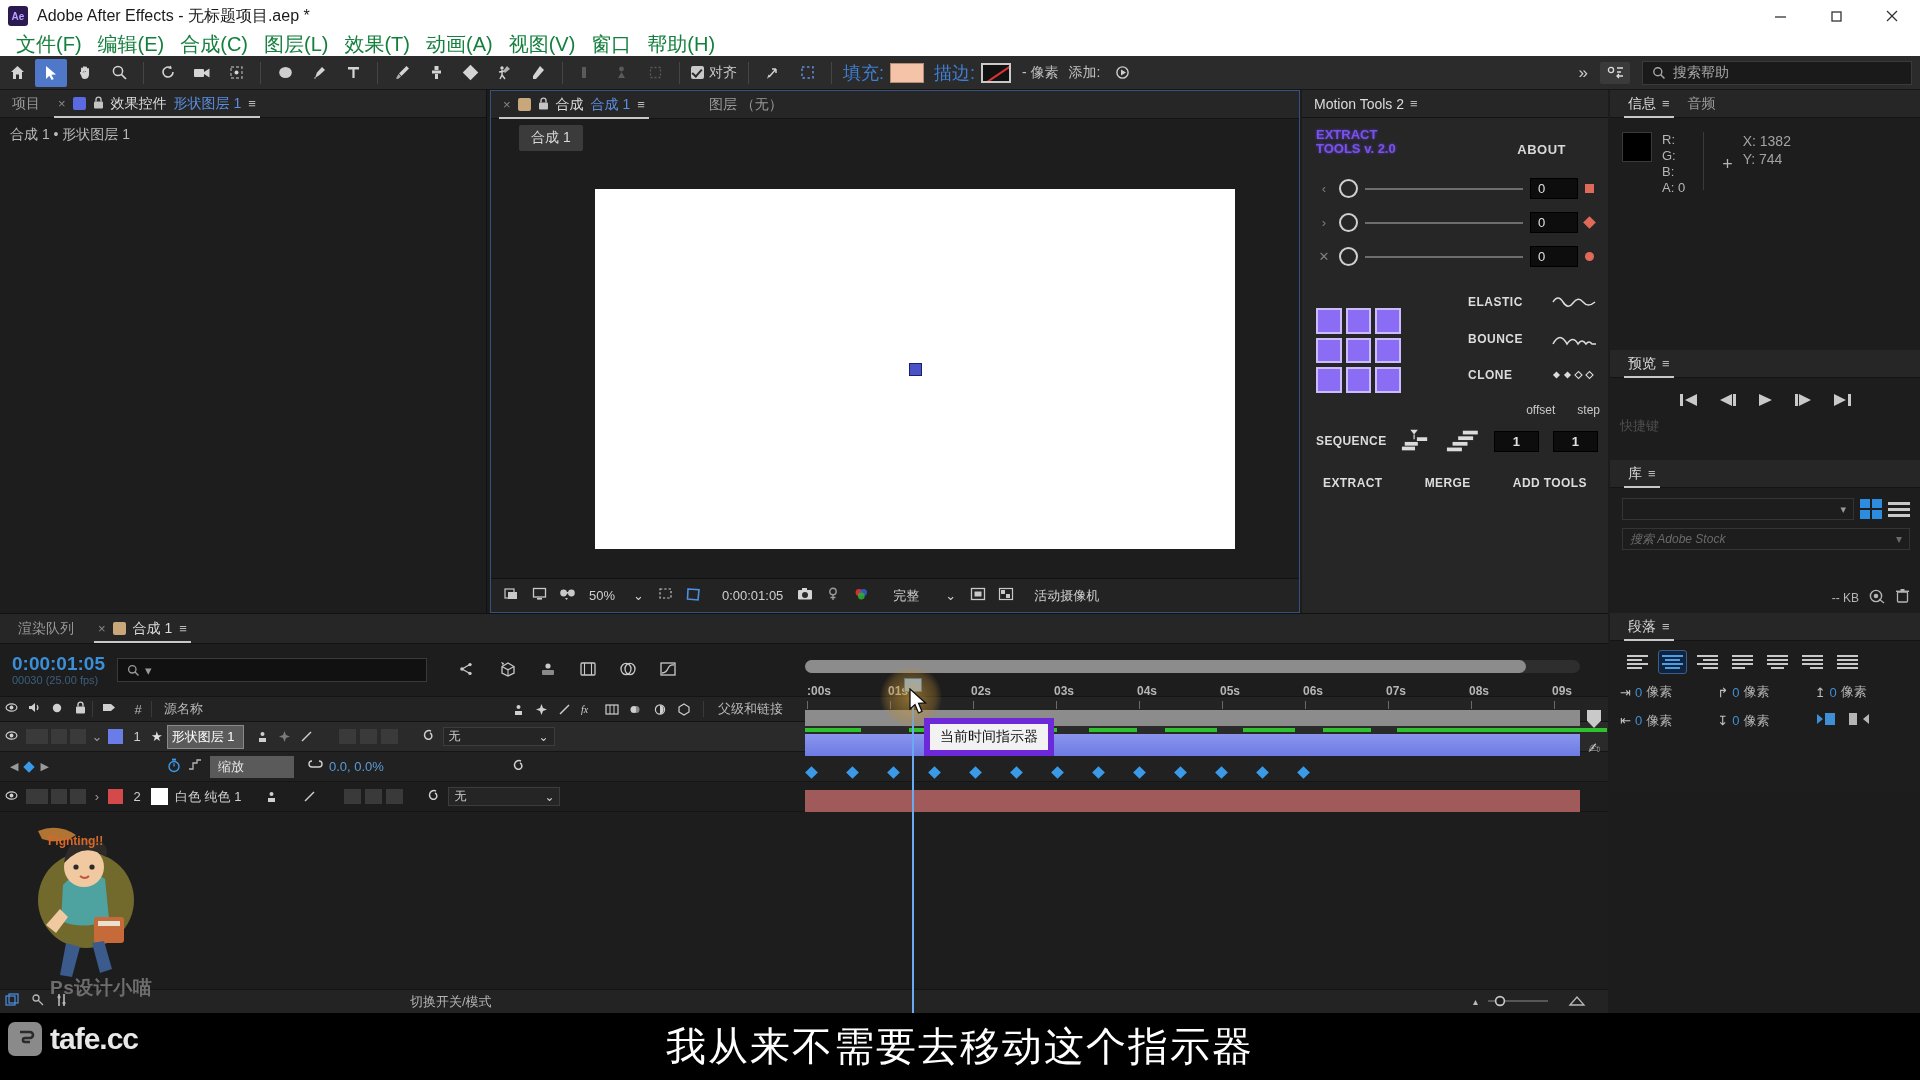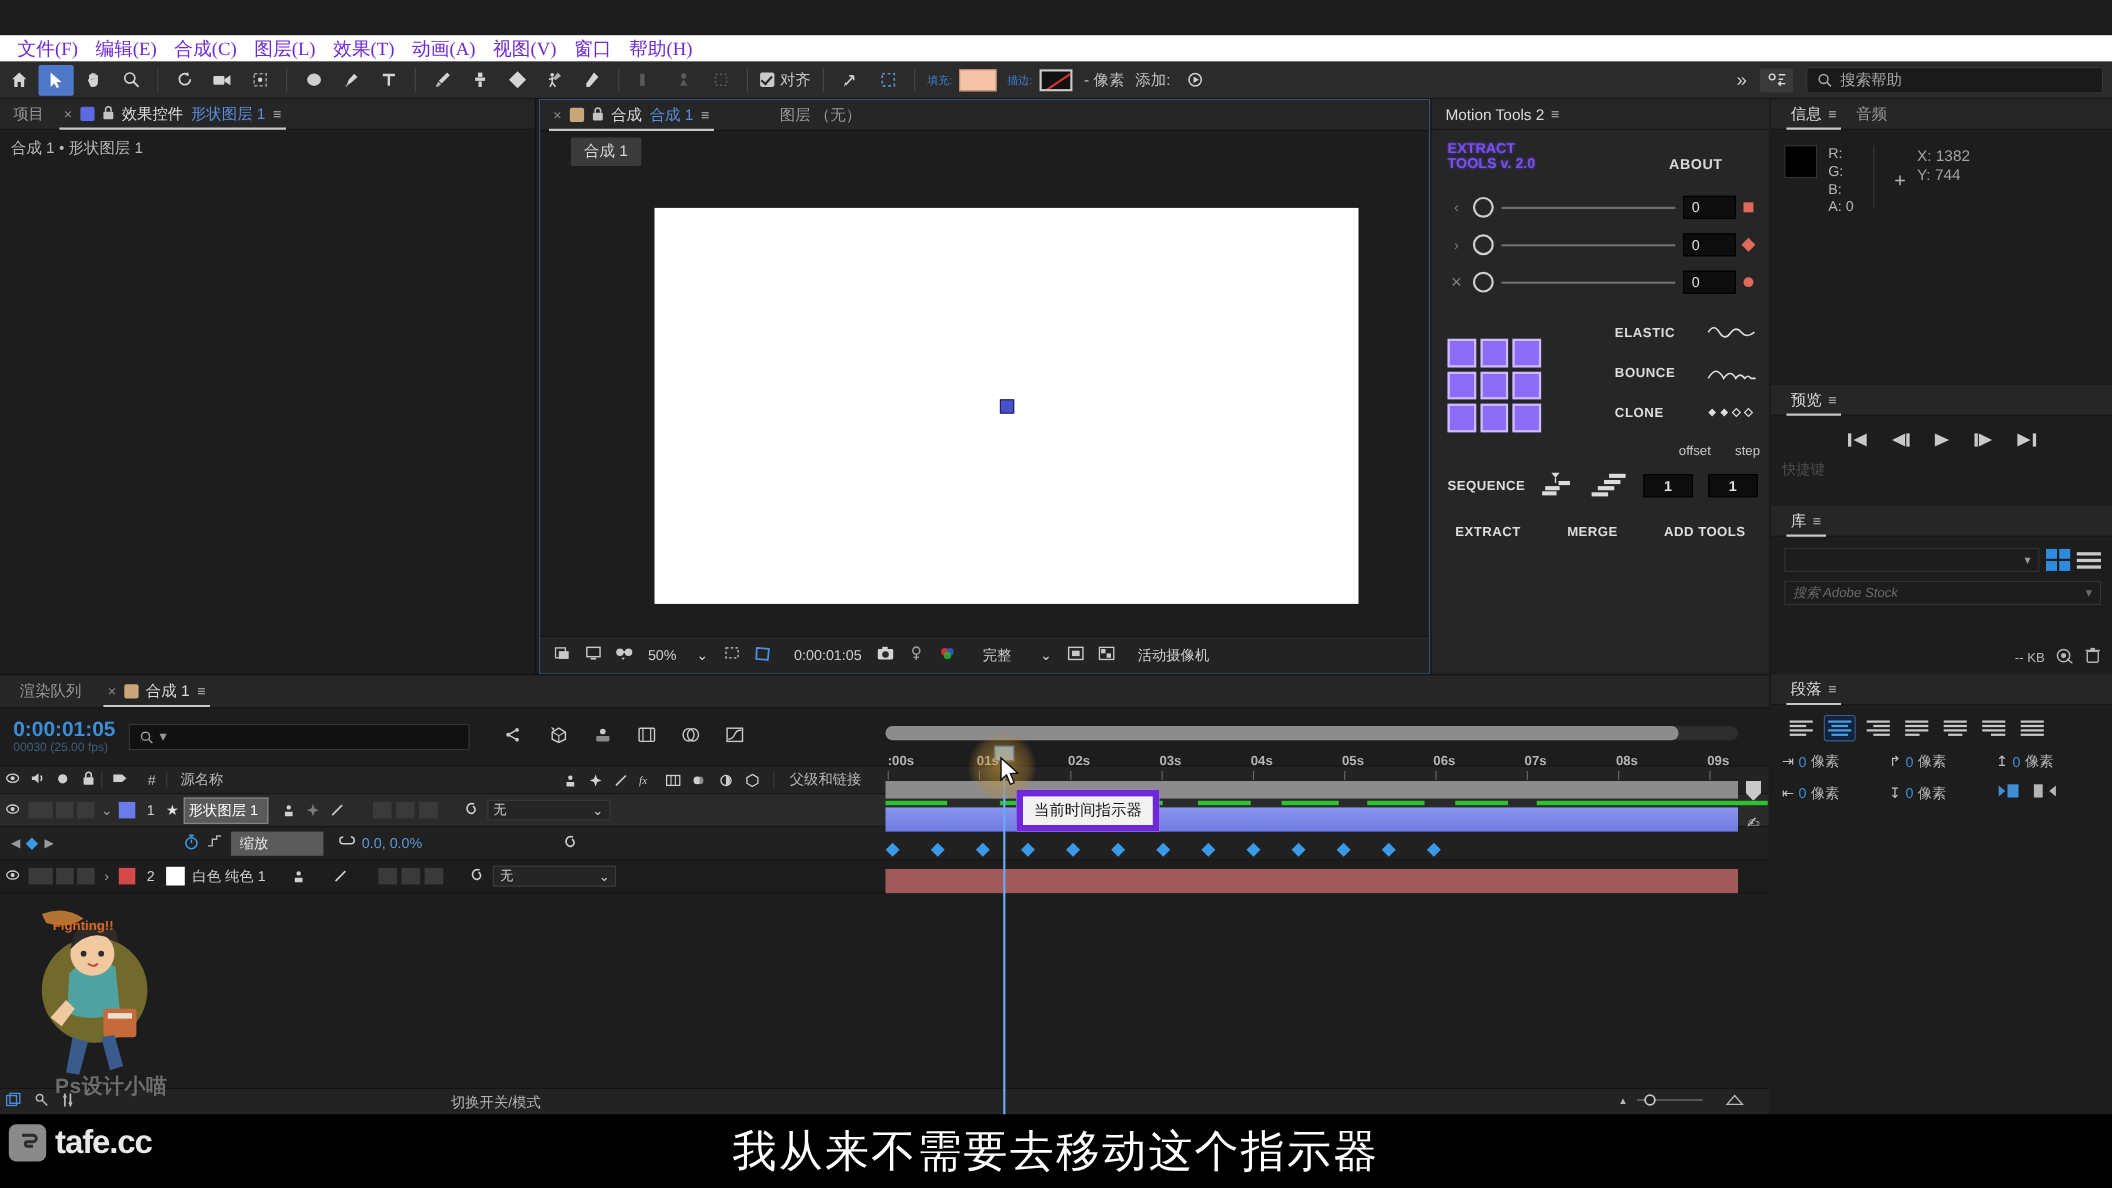--- a/index.html
+++ b/index.html
@@ -25,38 +25,38 @@
   .winctl { position: absolute; right: 0; top: 0; height: 32px; display: flex; }
   .winbtn { width: 56px; height: 32px; display:flex; align-items:center; justify-content:center;
             color:#333; font-size: 14px; }
   .winbtn svg { display:block; }
 
   
   .menubar {
     position: absolute; left: 0; top: 32px; width: 1920px; height: 24px;
     background: #fff; display: flex; align-items: center; padding-left: 8px;
   }
-  .menuitem { font-size: 17px; color: #6d28d9; padding: 0 8px; white-space: nowrap; font-family: Liberation Serif, serif; }
+  .menuitem { font-size: 20px; color: #15803d; padding: 0 8px; white-space: nowrap; }
 
   
   .toolbar {
     position: absolute; left: 0; top: 56px; width: 1920px; height: 34px;
     background: #2b2b2b; display: flex; align-items: center;
     border-bottom: 1px solid #151515;
   }
   .tool { width: 32px; height: 28px; display:flex; align-items:center; justify-content:center;
           color:#d4d4d4; margin: 0 1px; border-radius: 2px; }
   .tool.sel { background: #4f79c8; color: #fff; }
   .tool.dim { color: #5a5a5a; }
   .tsep { width:1px; height:22px; background:#454545; margin: 0 7px; }
   .chk { display:flex; align-items:center; gap:5px; color:#c8c8c8; font-size:14px; margin:0 4px;}
   .chkbox { width:13px; height:13px; background:#c9c9c9; border-radius:2px; position:relative; }
   .chkbox:after{content:"";position:absolute;left:3px;top:1px;width:4px;height:8px;
     border:solid #2b2b2b;border-width:0 2px 2px 0;transform:rotate(42deg);}
-  .fill-lbl { color:#3f7fd4; font-size:10px; margin-left:4px; }
+  .fill-lbl { color:#3f7fd4; font-size:18px; margin-left:4px; }
   .fill-sw { width:34px; height:20px; background:#f5c4a8; border:1px solid #b58d74; margin:0 6px; }
   .stroke-sw { width:30px; height:20px; background:#111; border:2px solid #c9c9c9; margin:0 6px; position:relative; overflow:hidden;}
   .stroke-sw:after{content:"";position:absolute;left:-6px;top:8px;width:44px;height:2px;background:#d33;transform:rotate(-34deg);}
   .tb-txt { color:#c0c0c0; font-size:14px; margin:0 5px; }
   .chev2 { margin-left:auto; color:#cfcfcf; font-size:17px; padding:0 12px; }
   .wsbtn { width:30px;height:22px;background:#3a3a3a;border-radius:2px;display:flex;
            align-items:center;justify-content:center;color:#dcdcdc;font-size:12px; }
   .helpsearch { width:270px; height:24px; background:#1a1a1a; border:1px solid #3a3a3a;
                 margin-left:12px; margin-right:8px; display:flex; align-items:center;
                 gap:7px; padding-left:9px; color:#a6a6a6; font-size:14px; }
@@ -233,20 +233,42 @@
   .tafe-ico { width:34px; height:34px; background:#8a8a8a; border-radius:7px;
               display:flex; align-items:center; justify-content:center; color:#1a1a1a;
               font-size:20px; font-weight:bold; }
   .tafe-txt { color:#e8e8e8; font-size:30px; font-weight:bold; letter-spacing:-1px; }
 </style>
 </head>
 <body>
 
 <div id="app">
 
+  <div class="titlebar">
+    <div class="ae-logo">Ae</div>
+    <div class="title-text">Adobe After Effects - 无标题项目.aep *</div>
+    <div class="winctl">
+      <div class="winbtn">
+        <svg width="13" height="13" viewBox="0 0 13 13">
+            <line x1="1" y1="7" x2="12" y2="7" stroke="#333" stroke-width="1.3"></line>
+          </svg>
+      </div>
+      <div class="winbtn">
+        <svg width="13" height="13" viewBox="0 0 13 13">
+            <rect x="2" y="2" width="9" height="9" fill="none" stroke="#333" stroke-width="1.3"></rect>
+          </svg>
+      </div>
+      <div class="winbtn">
+        <svg width="14" height="14" viewBox="0 0 14 14">
+            <line x1="2" y1="2" x2="12" y2="12" stroke="#333" stroke-width="1.3"></line>
+            <line x1="12" y1="2" x2="2" y2="12" stroke="#333" stroke-width="1.3"></line>
+          </svg>
+      </div>
+    </div>
+  </div>
 
   <div class="menubar">
     <div class="menuitem">文件(F)</div>
     <div class="menuitem">编辑(E)</div>
     <div class="menuitem">合成(C)</div>
     <div class="menuitem">图层(L)</div>
     <div class="menuitem">效果(T)</div>
     <div class="menuitem">动画(A)</div>
     <div class="menuitem">视图(V)</div>
     <div class="menuitem">窗口</div>

